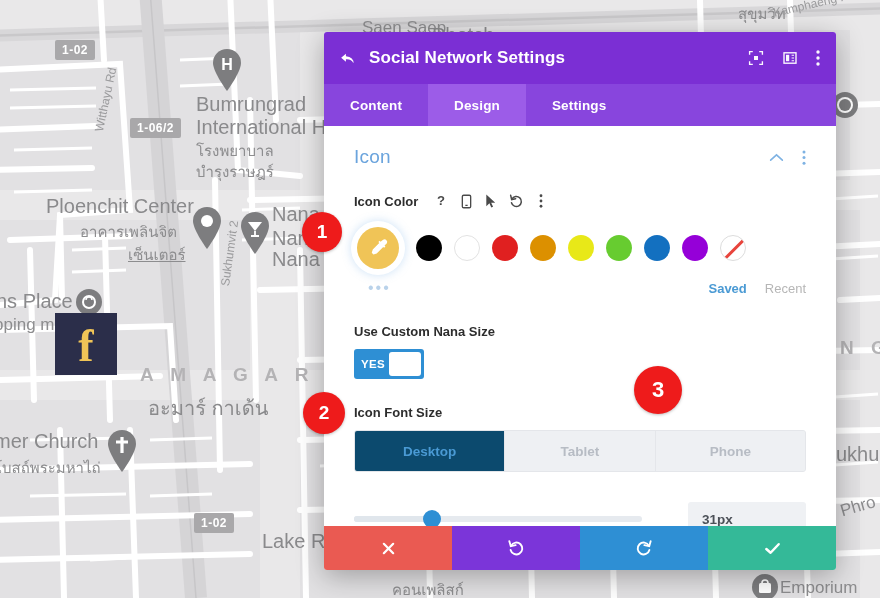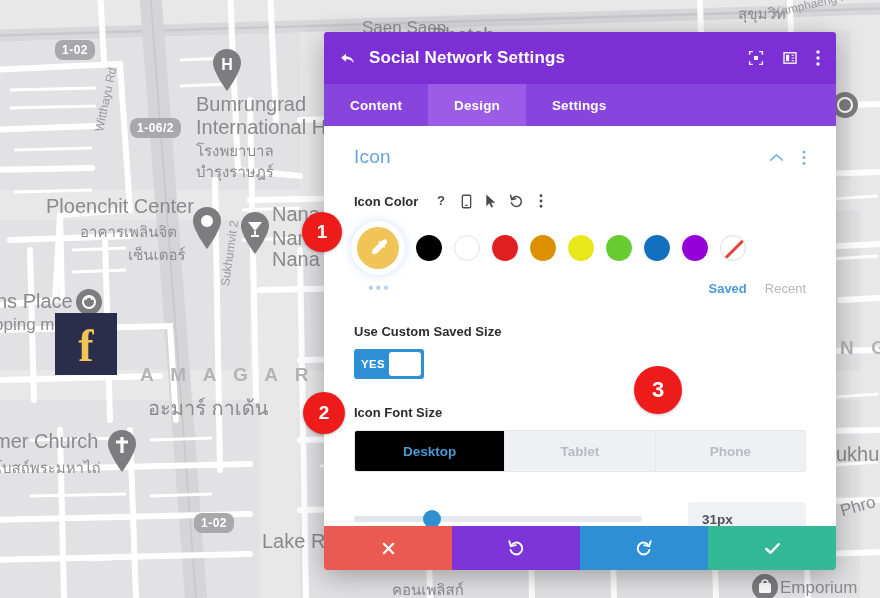--- a/index.html
+++ b/index.html
@@ -36,21 +36,21 @@
   .map-label.rot-s2 { transform: rotate(-16deg); transform-origin: left top; }
 
   
   .shield {
     position: absolute;
     background: #a9a8aa;
     color: #ffffff;
     font-size: 12px;
     font-weight: 700;
     padding: 3px 7px;
-    border-radius: 8px;
+    border-radius: 2px;
     letter-spacing: .5px;
   }
 
   
   .pin {
     position: absolute;
     width: 34px; height: 44px;
   }
   .pin svg { display:block; }
 
@@ -264,21 +264,21 @@
     flex: 1 1 0;
     display: flex; align-items: center; justify-content: center;
     font-size: 13.5px;
     font-weight: 700;
     color: #b7bcc4;
     background: #eef0f3;
     cursor: pointer;
     border-right: 1px solid #e4e6ea;
   }
   .device-tab:last-child { border-right: none; }
-  .device-tab.active { background: #000000; color: #4a9ad4; }
+  .device-tab.active { background: #0c4a6e; color: #4a9ad4; }
 
   
   .slider-row {
     display: flex; align-items: center;
     margin-top: 30px;
   }
   .slider-track {
     position: relative;
     flex: 1 1 auto;
     height: 6px;
@@ -468,21 +468,21 @@
       <div class="map-label thai" style="left: 738px; top: 2px;">สุขุมวิท</div>
       <div class="map-label small rot-s" style="left: 772px; top: 6px;">Kamphaeng Phet 7 R</div>
       <div class="map-label big" style="left: 432px; top: 24px;">Phetch</div>
       <div class="map-label big" style="left: 196px; top: 93px;">Bumrungrad</div>
       <div class="map-label big" style="left: 196px; top: 116px;">International H</div>
       <div class="map-label thai" style="left: 196px; top: 139px;">โรงพยาบาล</div>
       <div class="map-label thai" style="left: 196px; top: 160px;">บำรุงราษฎร์</div>
       <div class="map-label small rot-v" style="left: 92px; top: 130px;">Witthayu Rd</div>
       <div class="map-label big" style="left: 46px; top: 195px;">Ploenchit Center</div>
       <div class="map-label thai" style="left: 80px; top: 220px;">อาคารเพลินจิต</div>
-      <div class="map-label thai" style="left: 128px; top: 243px;">เซ็นเตอร์</div>
+      <div class="map-label thai" style="left: 128px; top: 243px; text-decoration: underline;">เซ็นเตอร์</div>
       <div class="map-label big" style="left: 272px; top: 203px;">Nana N</div>
       <div class="map-label big" style="left: 272px; top: 227px;">Nana</div>
       <div class="map-label big" style="left: 272px; top: 248px;">Nana</div>
       <div class="map-label big" style="left: -4px; top: 290px;">ns Place</div>
       <div class="map-label med" style="left: -6px; top: 315px;">pping m</div>
       <div class="map-label small rot-v2" style="left: 218px; top: 285px;">Sukhumvit 2</div>
       <div class="map-label spaced" style="left: 140px; top: 364px;">A M A  G A R D E N</div>
       <div class="map-label big" style="left: 148px; top: 392px;">อะมาร์ กาเด้น</div>
       <div class="map-label big" style="left: -6px; top: 430px;">mer Church</div>
       <div class="map-label thai" style="left: -6px; top: 456px;">โบสถ์พระมหาไถ่</div>
@@ -668,21 +668,21 @@
 
     <div class="swatch-meta">
       <span class="dots-more">•••</span>
       <span class="swatch-meta-right">
         <span class="tab-saved">Saved</span>
         <span class="tab-recent">Recent</span>
       </span>
     </div>
 
     <div class="block">
-      <div class="block-label">Use Custom Saved Size</div>
+      <div class="block-label">Use Custom Nana Size</div>
       <div class="toggle">
         <span class="yes-text">YES</span>
         <span class="knob"></span>
       </div>
     </div>
 
     <div class="block">
       <div class="block-label">Icon Font Size</div>
       <div class="device-tabs" id="device-tabs">
           <div class="device-tab active">Desktop</div>

